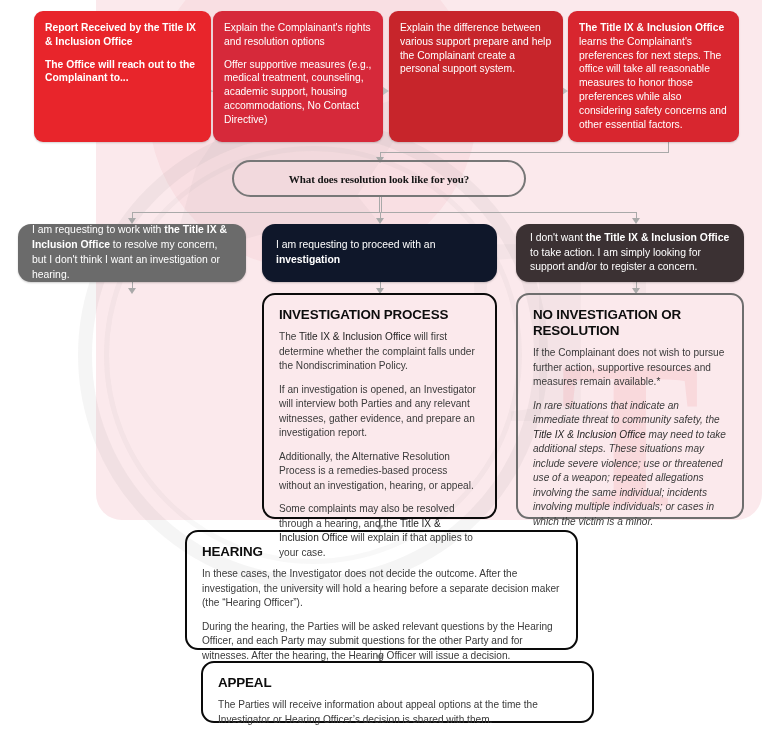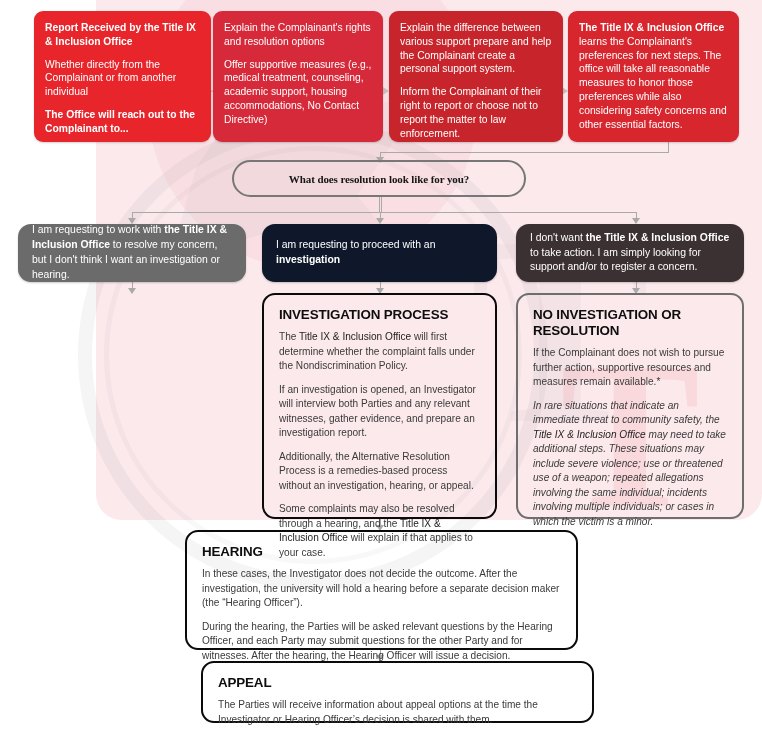--- a/index.html
+++ b/index.html
@@ -173,32 +173,30 @@
   <div class="bg-panel p1"></div>
   <div class="wm wm-red"></div>
   <div class="wm wm-ring"></div>
   <div class="wm wm-ring2"></div>
   <div class="wm wm-bird"></div>
   <div class="wm wm-t2">T</div>
   <div class="wm wm-t">T</div>
 
   <div class="node redbox" id="box-top-0" style="left: 34px; top: 11px; width: 177px; height: 131px; background: rgb(232, 37, 43);">
     <p><b>Report Received</b><b> by the Title IX &amp; Inclusion Office</b></p>
-    <p>Whether directly from the Complainant or from another individual</p>
     <p><b>The Office will reach out to the Complainant to...</b></p>
   </div>
 
   <div class="node redbox" id="box-top-1" style="left: 213px; top: 11px; width: 170px; height: 131px; background: rgb(214, 41, 58);">
     <p>Explain the Complainant's rights and resolution options</p>
     <p>Offer supportive measures (e.g., medical treatment, counseling, academic support, housing accommodations, No Contact Directive)</p>
   </div>
 
   <div class="node redbox" id="box-top-2" style="left: 389px; top: 11px; width: 174px; height: 131px; background: rgb(199, 37, 43);">
     <p>Explain the difference between various support prepare and help the Complainant create a personal support system.</p>
-    <p>Inform the Complainant of their right to report or choose not to report the matter to law enforcement.</p>
   </div>
 
   <div class="node redbox" id="box-top-3" style="left: 568px; top: 11px; width: 171px; height: 131px; background: rgb(216, 38, 47);">
     <p><b>The Title IX &amp; Inclusion Office</b> learns the Complainant's preferences for next steps. The office will take all reasonable measures to honor those preferences while also considering safety concerns and other essential factors.</p>
   </div>
 
   <div class="conn h" style="left:206px; top:91px; width:8px; background:#c8c8c8;"></div>
   <div class="arrow-r" style="left:207px; top:87px; border-left-color:#c0c0c0;"></div>
   <div class="arrow-r" style="left:383px; top:87px; border-left-color:#c0c0c0;"></div>
   <div class="arrow-r" style="left:562px; top:87px; border-left-color:#c0c0c0;"></div>

